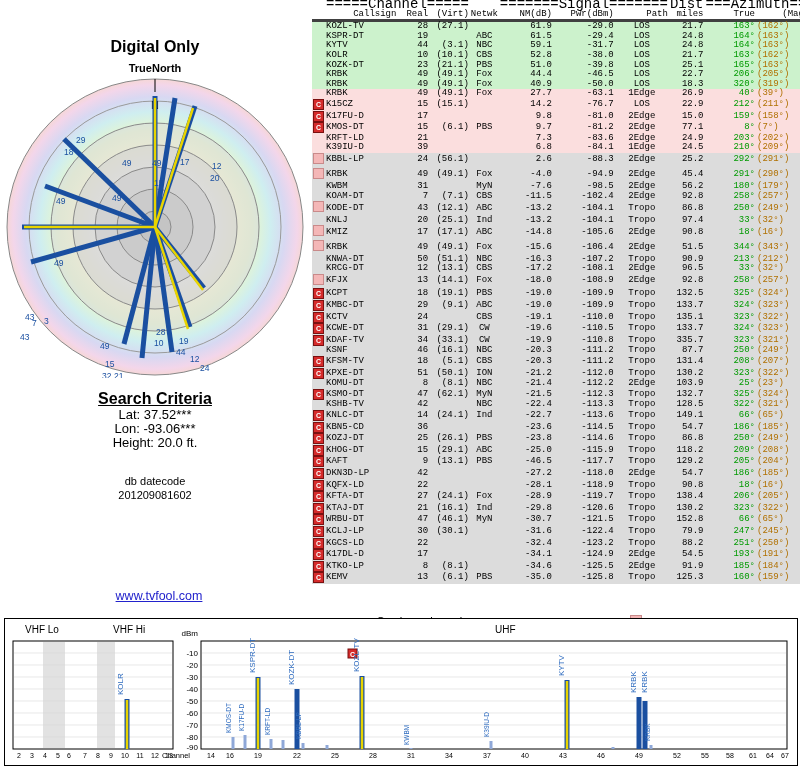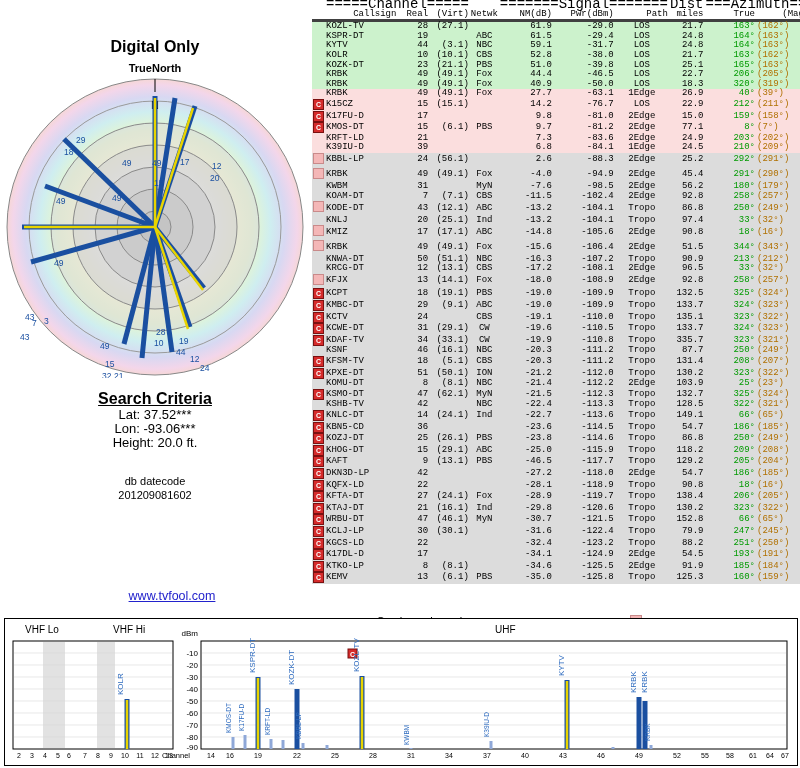--- a/index.html
+++ b/index.html
@@ -11,21 +11,21 @@
   #digital-only-title{position:absolute;left:0;top:38px;width:310px;text-align:center;font-weight:bold;font-size:16px;color:#000;}
   #truenorth-label{position:absolute;left:0;top:62px;width:310px;text-align:center;font-size:11px;color:#000;font-weight:bold;}
 
   #polar-wrap{position:absolute;left:4px;top:76px;width:302px;height:302px;}
   #polar-svg{position:absolute;left:0;top:0;}
 
   #search-criteria{position:absolute;left:0;top:390px;width:310px;text-align:center;color:#000;}
   #search-criteria .sc-title{font-weight:bold;font-size:16px;text-decoration:underline;margin-bottom:0;}
   #search-criteria .sc-line{font-size:13px;line-height:14px;}
   #datecode{position:absolute;left:0;top:474px;width:310px;text-align:center;font-size:11px;line-height:14px;color:#000;}
-  #tvfool-link{position:absolute;left:17px;top:589px;width:310px;text-align:center;font-size:12.5px;color:#2222cc;text-decoration:underline;}
+  #tvfool-link{position:absolute;left:4px;top:589px;width:310px;text-align:center;font-size:12.5px;color:#2222cc;text-decoration:underline;}
 
   
   #table-panel{position:absolute;left:305px;top:0;width:495px;height:612px;font-family:"Liberation Mono",monospace;font-size:9px;}
   table.sig{border-collapse:collapse;width:488px;margin-left:7px;}
   table.sig td,table.sig th{padding:0 1px;white-space:nowrap;line-height:9.6px;height:9.6px;font-weight:normal;}
   .grp{text-align:center;font-weight:bold;font-size:14px;color:#000;}
   .hdr td{text-align:right;font-weight:bold;font-size:9px;color:#000;border-bottom:3px solid #404040;}
   .c-call{text-align:left;width:62px;}
   .c-real{text-align:right;width:26px;}
   .c-virt{text-align:right;width:34px;}

